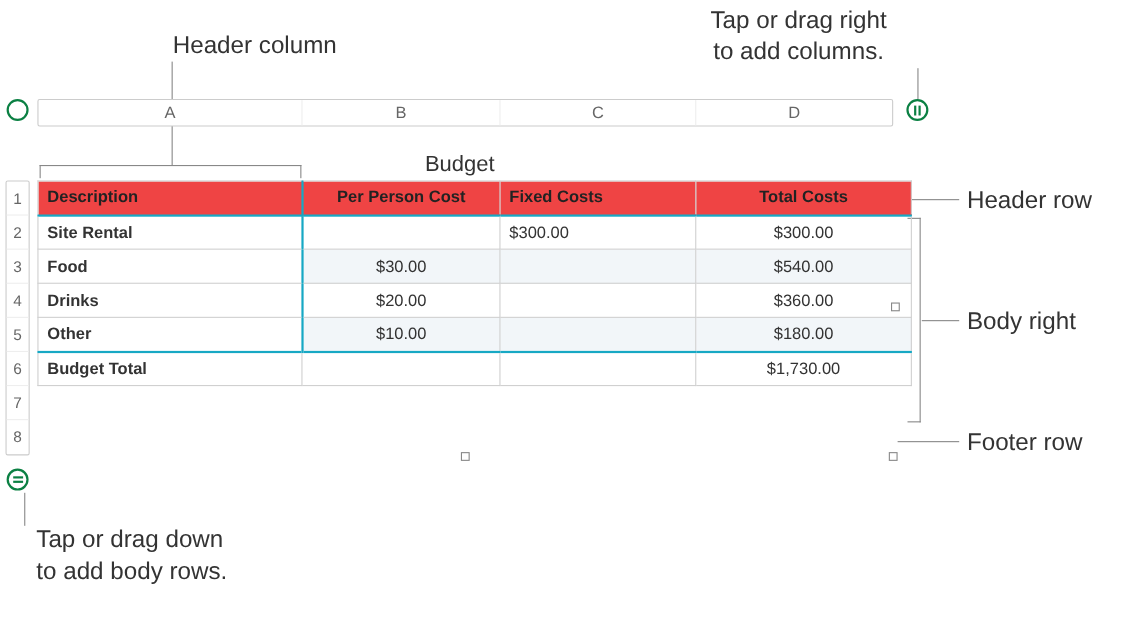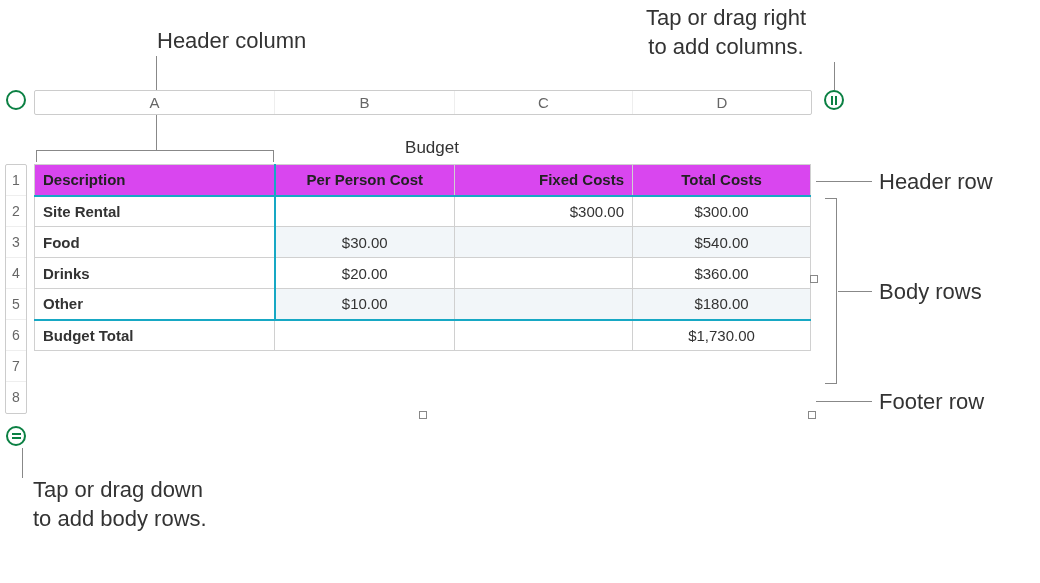--- a/index.html
+++ b/index.html
@@ -106,46 +106,46 @@
       gap: 2px;
     }
     .handle-equals::before, .handle-equals::after {
       content: "";
       height: 2px;
       width: 9px;
       background: #0b8043;
     }
     .table-title {
       position: absolute;
-      left: 44px;
+      left: 30px;
       top: 138px;
       width: 776px;
       text-align: center;
-      font-size: 17px;
+      font-size: 20px;
       color: #333;
     }
     .spreadsheet {
       position: absolute;
       left: 34px;
       top: 164px;
       border-collapse: collapse;
       font-size: 15px;
     }
     .spreadsheet th, .spreadsheet td {
       border: 1px solid #d0d0d0;
       height: 31px;
       padding: 0 8px;
       vertical-align: middle;
     }
     .spreadsheet .col-a { width: 240px; text-align: left; }
     .spreadsheet .col-b { width: 180px; text-align: center; }
-    .spreadsheet .col-c { width: 178px; text-align: right; }
-    .spreadsheet .col-d { width: 178px; text-align: center; }
+    .spreadsheet .col-c { width: 178px; text-align: left; }
+    .spreadsheet .col-d { width: 196px; text-align: center; }
     .header-row th {
-      background: #d946ef;
+      background: #ef4444;
       font-weight: 700;
       color: #222;
       border-bottom: 2px solid #17a8c4;
     }
     .header-row th.col-a {
       border-right: 2px solid #17a8c4;
     }
     .body-row td.col-a {
       font-weight: 600;
       border-right: 2px solid #17a8c4;
@@ -175,21 +175,21 @@
 <div class="leader leader-v" style="left:156px; top:56px; height:94px;"></div>
 <div class="bracket" style="left:36px; top:150px; width:238px; height:12px; border-bottom:none;"></div>
 
 <div class="callout center" style="left:616px; top:4px; width:220px; white-space:pre-line;">Tap or drag right
 to add columns.</div>
 <div class="leader leader-v" style="left:834px; top:62px; height:28px;"></div>
 
 <div class="callout" style="left:879px; top:168px;">Header row</div>
 <div class="leader leader-h" style="left:816px; top:181px; width:56px;"></div>
 
-<div class="callout" style="left:879px; top:278px;">Body rows</div>
+<div class="callout" style="left:879px; top:278px;">Body right</div>
 <div class="leader leader-h" style="left:838px; top:291px; width:34px;"></div>
 <div class="bracket" style="left:825px; top:198px; width:12px; height:186px; border-left:none;"></div>
 
 <div class="callout" style="left:879px; top:388px;">Footer row</div>
 <div class="leader leader-h" style="left:816px; top:401px; width:56px;"></div>
 
 <div class="callout" style="left:33px; top:476px; white-space:pre-line;">Tap or drag down
 to add body rows.</div>
 <div class="leader leader-v" style="left:22px; top:448px; height:30px;"></div>
 

